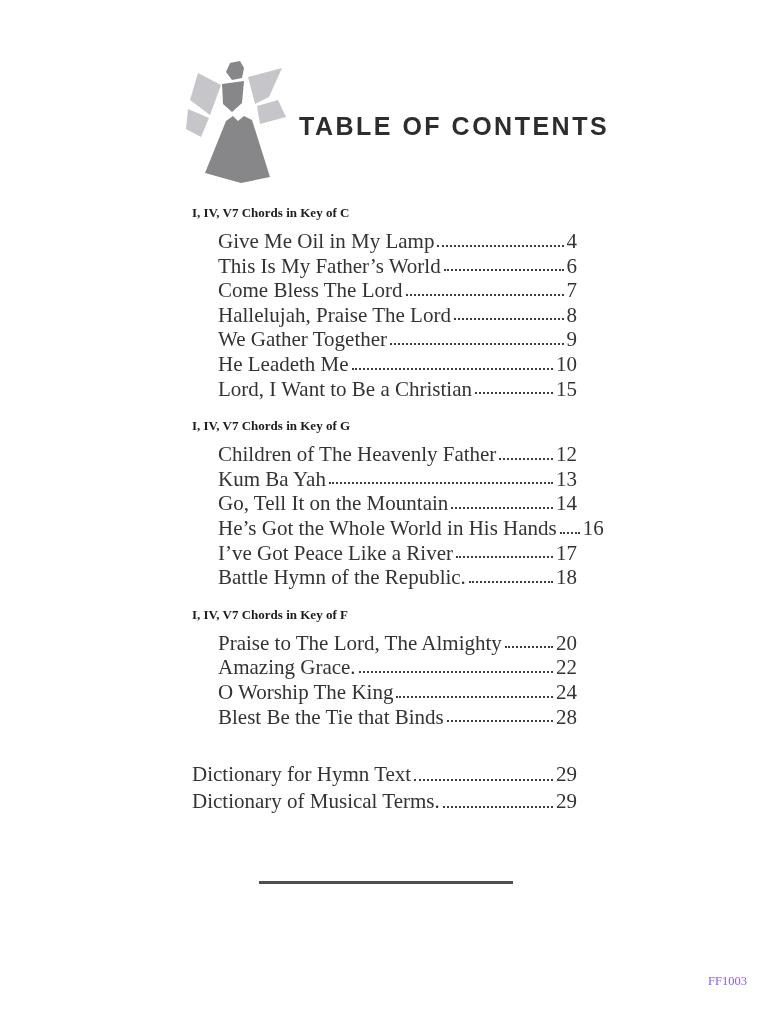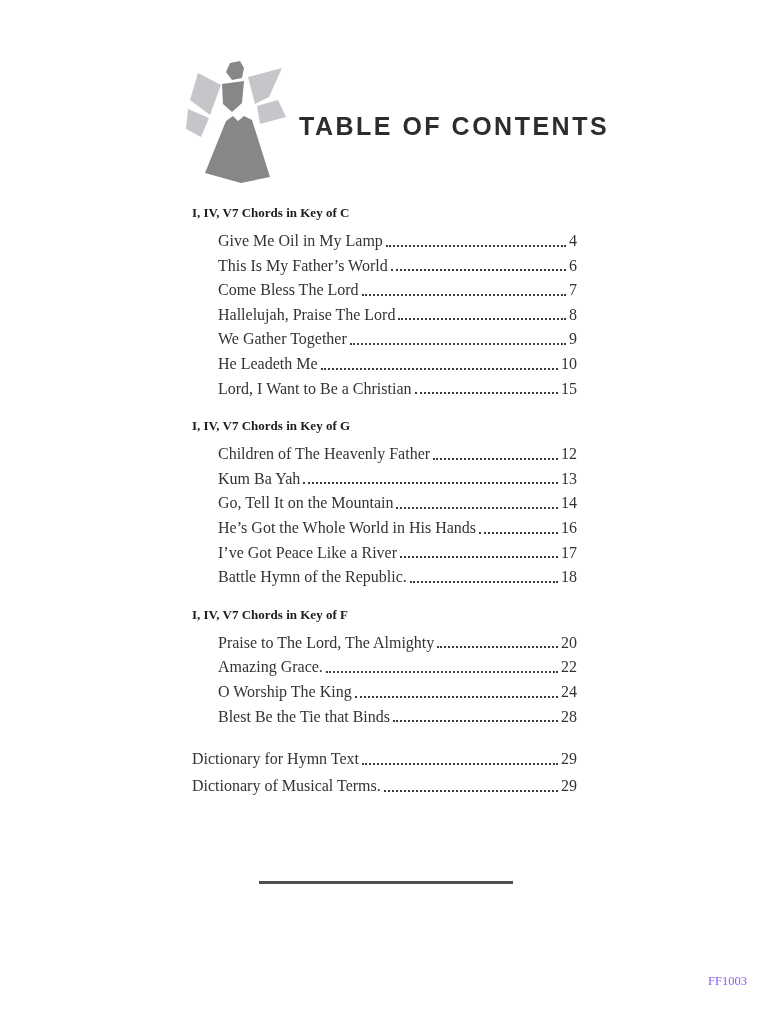--- a/index.html
+++ b/index.html
@@ -59,38 +59,38 @@
     font-size: 13px;
     color: #1c1c1c;
     line-height: 22px;
     margin: 14px 0 5px 0;
   }
   .section:first-child .section-heading { margin-top: 0; }
   .section-entries { padding-left: 26px; }
   .entry {
     display: flex;
     align-items: baseline;
-    font-size: 16px;
+    font-size: 21px;
     line-height: 24.6px;
     color: var(--ink-soft);
     white-space: nowrap;
   }
   .entry-title { flex: 0 0 auto; }
   .leader {
     flex: 1 1 auto;
     border-bottom: 2px dotted var(--leader-dot);
     align-self: flex-end;
     margin: 0 3px 7px 3px;
     min-width: 20px;
   }
   .entry-page {
     flex: 0 0 auto;
     text-align: right;
   }
-  .footer-entries { margin-top: 16px; }
+  .footer-entries { margin-top: 32px; }
   .footer-entries .entry { line-height: 27px; }
   
   .divider {
     position: absolute;
     left: 259px;
     top: 881px;
     width: 254px;
     height: 3px;
     background: var(--rule);
   }

